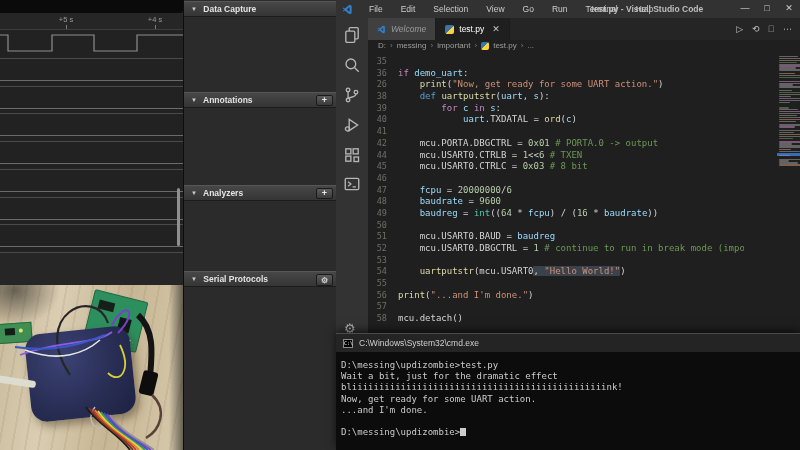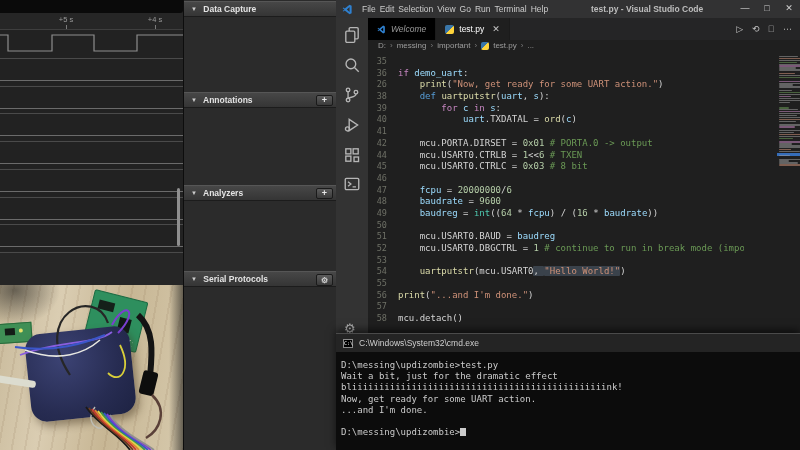--- a/index.html
+++ b/index.html
@@ -80,27 +80,27 @@
   #proto-list { left:186px; top:316px; width:144px; height:134px; background:#343434; border:1px solid #1e1e1e; overflow:hidden; }
   .proto-row { height:12.2px; border-bottom:1px solid #2d2d2d; color:#b5b5b5; font-size:8px;
     font-weight:bold; line-height:12px; padding-left:4px; font-family:"DejaVu Sans Mono",monospace; }
   #proto-scroll { left:330px; top:318px; width:3px; height:126px; background:#8a8a8a; border-radius:2px; }
 
   
   #vsc { left:336px; top:0; width:464px; height:450px; background:#1f1f1f; }
   #vsc-title { position:absolute; left:0; top:0; width:464px; height:18px; background:#323233;
     display:flex; align-items:center; color:#cccccc; font-size:8.5px; }
   #vsc-logo { width:11px; height:11px; margin:0 7px 0 6px; }
-  .menu-item { margin:0 2px; }
+  .menu-item { margin:0 9px; }
   #vsc-wintitle { position:absolute; left:255px; top:4px; color:#bdbdbd;font-weight:bold; }
   .winctl { position:absolute; top:0; width:22px; height:18px; text-align:center; line-height:17px;
     color:#cfcfcf; font-size:9px; }
   #vsc-tabs { position:absolute; left:32px; top:18px; width:432px; height:22px; background:#252526; display:flex; }
   .tab { height:22px; display:flex; align-items:center; padding:0 9px; font-size:8.5px; border-right:1px solid #1b1b1b; }
-  .tab.inactive { background:#000000; color:#9a9a9a; font-style:italic; }
+  .tab.inactive { background:#404040; color:#9a9a9a; font-style:italic; }
   .tab.active { background:#1f1f1f; color:#ffffff; }
   .tab .pyicon { width:9px; height:9px; margin-right:5px;
     background:linear-gradient(135deg,#3a76a8 50%,#ffd43b 50%); border-radius:2px; }
   .tab .vscicon { width:9px; height:9px; margin-right:5px; }
   .tab .close { margin-left:8px; color:#c5c5c5; font-size:9px; }
   #tab-actions { position:absolute; right:8px; top:18px; height:22px; display:flex; align-items:center;
     gap:9px; color:#c5c5c5; font-size:9px; }
   #breadcrumb { position:absolute; left:42px; top:40px; width:420px; height:12px; color:#9d9d9d;
     font-size:8px; line-height:12px; display:flex; gap:4px; }
   #breadcrumb .sep { color:#7a7a7a; }
@@ -352,21 +352,21 @@
 
     <div id="editor">
       <div id="code-rows">
           <div class="code-row"><span class="ln">35</span><span class="src"></span></div>
           <div class="code-row"><span class="ln">36</span><span class="src"><span style="color: rgb(197, 134, 192);">if </span><span style="color: rgb(156, 220, 254);">demo_uart</span><span style="color: rgb(212, 212, 212);">:</span></span></div>
           <div class="code-row"><span class="ln">26</span><span class="src"><span style="color: rgb(212, 212, 212);">    </span><span style="color: rgb(220, 220, 170);">print</span><span style="color: rgb(212, 212, 212);">(</span><span style="color: rgb(206, 145, 120);">"Now, get ready for some UART action."</span><span style="color: rgb(212, 212, 212);">)</span></span></div>
           <div class="code-row"><span class="ln">38</span><span class="src"><span style="color: rgb(212, 212, 212);">    </span><span style="color: rgb(86, 156, 214);">def </span><span style="color: rgb(220, 220, 170);">uartputstr</span><span style="color: rgb(212, 212, 212);">(</span><span style="color: rgb(156, 220, 254);">uart</span><span style="color: rgb(212, 212, 212);">, </span><span style="color: rgb(156, 220, 254);">s</span><span style="color: rgb(212, 212, 212);">):</span></span></div>
           <div class="code-row"><span class="ln">39</span><span class="src"><span style="color: rgb(212, 212, 212);">        </span><span style="color: rgb(197, 134, 192);">for </span><span style="color: rgb(156, 220, 254);">c</span><span style="color: rgb(197, 134, 192);"> in </span><span style="color: rgb(156, 220, 254);">s</span><span style="color: rgb(212, 212, 212);">:</span></span></div>
           <div class="code-row"><span class="ln">40</span><span class="src"><span style="color: rgb(212, 212, 212);">            </span><span style="color: rgb(156, 220, 254);">uart</span><span style="color: rgb(212, 212, 212);">.TXDATAL = </span><span style="color: rgb(220, 220, 170);">ord</span><span style="color: rgb(212, 212, 212);">(</span><span style="color: rgb(156, 220, 254);">c</span><span style="color: rgb(212, 212, 212);">)</span></span></div>
           <div class="code-row"><span class="ln">41</span><span class="src"></span></div>
-          <div class="code-row"><span class="ln">42</span><span class="src"><span style="color: rgb(212, 212, 212);">    </span><span style="color: rgb(212, 212, 212);">mcu.PORTA.DIRSET = </span><span style="color: rgb(181, 206, 168);">0x01</span><span style="color: rgb(212, 212, 212);"> </span><span style="color: rgb(106, 153, 85);"># PORTA.0 -&gt; output</span></span></div>
+          <div class="code-row"><span class="ln">42</span><span class="src"><span style="color: rgb(212, 212, 212);">    </span><span style="color: rgb(212, 212, 212);">mcu.PORTA.DBGCTRL = </span><span style="color: rgb(181, 206, 168);">0x01</span><span style="color: rgb(212, 212, 212);"> </span><span style="color: rgb(106, 153, 85);"># PORTA.0 -&gt; output</span></span></div>
           <div class="code-row"><span class="ln">44</span><span class="src"><span style="color: rgb(212, 212, 212);">    </span><span style="color: rgb(212, 212, 212);">mcu.USART0.CTRLB = </span><span style="color: rgb(181, 206, 168);">1</span><span style="color: rgb(212, 212, 212);">&lt;&lt;</span><span style="color: rgb(181, 206, 168);">6</span><span style="color: rgb(212, 212, 212);"> </span><span style="color: rgb(106, 153, 85);"># TXEN</span></span></div>
           <div class="code-row"><span class="ln">45</span><span class="src"><span style="color: rgb(212, 212, 212);">    </span><span style="color: rgb(212, 212, 212);">mcu.USART0.CTRLC = </span><span style="color: rgb(181, 206, 168);">0x03</span><span style="color: rgb(212, 212, 212);"> </span><span style="color: rgb(106, 153, 85);"># 8 bit</span></span></div>
           <div class="code-row"><span class="ln">46</span><span class="src"></span></div>
           <div class="code-row"><span class="ln">47</span><span class="src"><span style="color: rgb(212, 212, 212);">    </span><span style="color: rgb(156, 220, 254);">fcpu</span><span style="color: rgb(212, 212, 212);"> = </span><span style="color: rgb(181, 206, 168);">20000000</span><span style="color: rgb(212, 212, 212);">/</span><span style="color: rgb(181, 206, 168);">6</span></span></div>
           <div class="code-row"><span class="ln">48</span><span class="src"><span style="color: rgb(212, 212, 212);">    </span><span style="color: rgb(156, 220, 254);">baudrate</span><span style="color: rgb(212, 212, 212);"> = </span><span style="color: rgb(181, 206, 168);">9600</span></span></div>
           <div class="code-row"><span class="ln">49</span><span class="src"><span style="color: rgb(212, 212, 212);">    </span><span style="color: rgb(156, 220, 254);">baudreg</span><span style="color: rgb(212, 212, 212);"> = </span><span style="color: rgb(78, 201, 176);">int</span><span style="color: rgb(212, 212, 212);">((</span><span style="color: rgb(181, 206, 168);">64</span><span style="color: rgb(212, 212, 212);"> * </span><span style="color: rgb(156, 220, 254);">fcpu</span><span style="color: rgb(212, 212, 212);">) / (</span><span style="color: rgb(181, 206, 168);">16</span><span style="color: rgb(212, 212, 212);"> * </span><span style="color: rgb(156, 220, 254);">baudrate</span><span style="color: rgb(212, 212, 212);">))</span></span></div>
           <div class="code-row"><span class="ln">50</span><span class="src"></span></div>
           <div class="code-row"><span class="ln">51</span><span class="src"><span style="color: rgb(212, 212, 212);">    </span><span style="color: rgb(212, 212, 212);">mcu.USART0.BAUD = </span><span style="color: rgb(156, 220, 254);">baudreg</span></span></div>
           <div class="code-row"><span class="ln">52</span><span class="src"><span style="color: rgb(212, 212, 212);">    </span><span style="color: rgb(212, 212, 212);">mcu.USART0.DBGCTRL = </span><span style="color: rgb(181, 206, 168);">1</span><span style="color: rgb(212, 212, 212);"> </span><span style="color: rgb(106, 153, 85);"># continue to run in break mode (important!)</span></span></div>
           <div class="code-row"><span class="ln">53</span><span class="src"></span></div>

